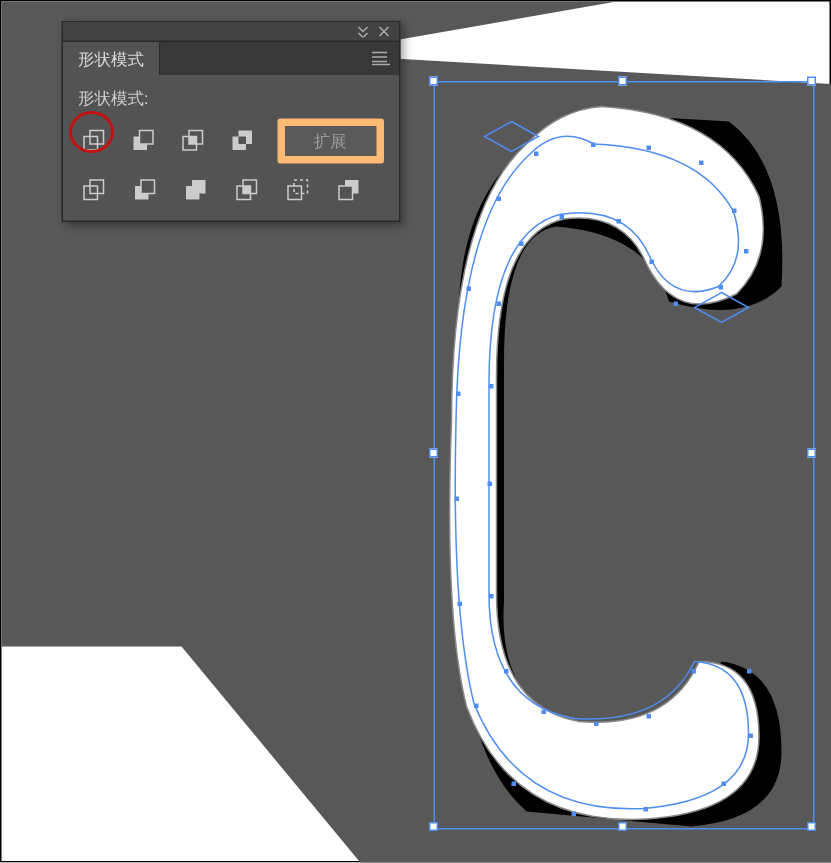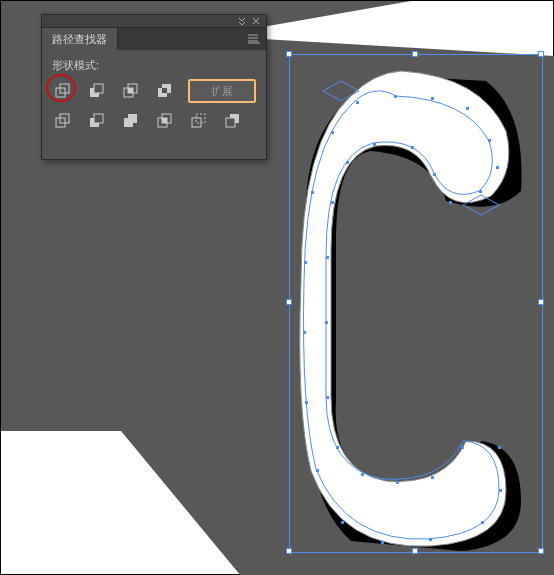--- a/index.html
+++ b/index.html
@@ -5,26 +5,26 @@
 html,body{margin:0;padding:0;width:554px;height:575px;overflow:hidden;font-family:"Microsoft YaHei",Arial,sans-serif;font-size:11px;color:#ccc;background:#fff}
 .stage{position:relative;width:554px;height:575px;border:1px solid #000;box-sizing:border-box}
 .canvas{position:absolute;inset:0}
 .shape-bg{position:absolute;left:0;top:0;width:554px;height:575px}
 .panel{position:absolute;left:40px;top:13px;width:224px;background:#535353;border:1px solid #2a2a2a;box-shadow:2px 2px 6px rgba(0,0,0,.4)}
 .panel-top{height:12px;background:#424242;border-bottom:1px solid #2a2a2a;display:flex;justify-content:flex-end;align-items:center;gap:6px;padding:0 6px}
 .panel-top svg{display:block}
 .panel-tabs{height:22px;background:#383838;display:flex;align-items:stretch}
 .tab{background:#535353;padding:0 10px;display:flex;align-items:center;color:#d8d8d8;font-size:11px;border-right:1px solid #2a2a2a}
 .tabs-rest{flex:1;background:#383838;display:flex;justify-content:flex-end;align-items:center;padding-right:6px}
-.panel-body{padding:6px 8px 22px 8px}
+.panel-body{padding:6px 8px 4px 8px}
 .sect-label{color:#ccc;margin:2px 0 4px 2px;font-size:11px}
 .row{display:flex;align-items:center;gap:12px;padding:2px 2px 6px 2px}
 .iconbtn{width:22px;height:20px;display:flex;align-items:center;justify-content:center;cursor:pointer;border-radius:2px}
 .iconbtn svg{display:block}
-.expand{width:64px;height:20px;border:2px solid #fdba74;background:#5a5a5a;color:#9a9a9a;font-size:11px;display:flex;align-items:center;justify-content:center;border-radius:2px}
+.expand{width:64px;height:20px;border:5px solid #fdba74;background:#5a5a5a;color:#9a9a9a;font-size:11px;display:flex;align-items:center;justify-content:center;border-radius:2px}
 .circle-mark{position:absolute;border:2px solid #c21212;border-radius:50%;pointer-events:none}
 .sel-box{position:absolute;border:1px solid #4f8ef0}
 .handle{position:absolute;width:6px;height:6px;background:#fff;border:1px solid #4f8ef0;box-sizing:border-box}
 .anchor{position:absolute;width:3px;height:3px;background:#4f8ef0}
 </style>
 </head>
 <body>
 
 <div class="stage">
 
@@ -96,21 +96,21 @@
     <div class="panel-top">
       <svg width="8" height="8">
           <path d="M1 1 L4 4 L7 1 M1 5 L4 8 L7 5" stroke="#aaa" fill="none" stroke-width="1"></path>
         </svg>
       <svg width="8" height="8">
           <path d="M1 1 L7 7 M7 1 L1 7" stroke="#aaa" stroke-width="1"></path>
         </svg>
     </div>
     <div class="panel-tabs">
       <div class="tab">
-          <span>路径查找器</span>
+          <span>形状模式</span>
         </div>
       <div class="tabs-rest">
         <svg width="12" height="10">
             <path d="M0 1 H10 M0 4 H10 M0 7 H10" stroke="#aaa" stroke-width="1"></path>
             <path d="M0 9 H12" stroke="#aaa"></path>
           </svg>
       </div>
     </div>
     <div class="panel-body">
       <div class="sect-label">形状模式:</div>

